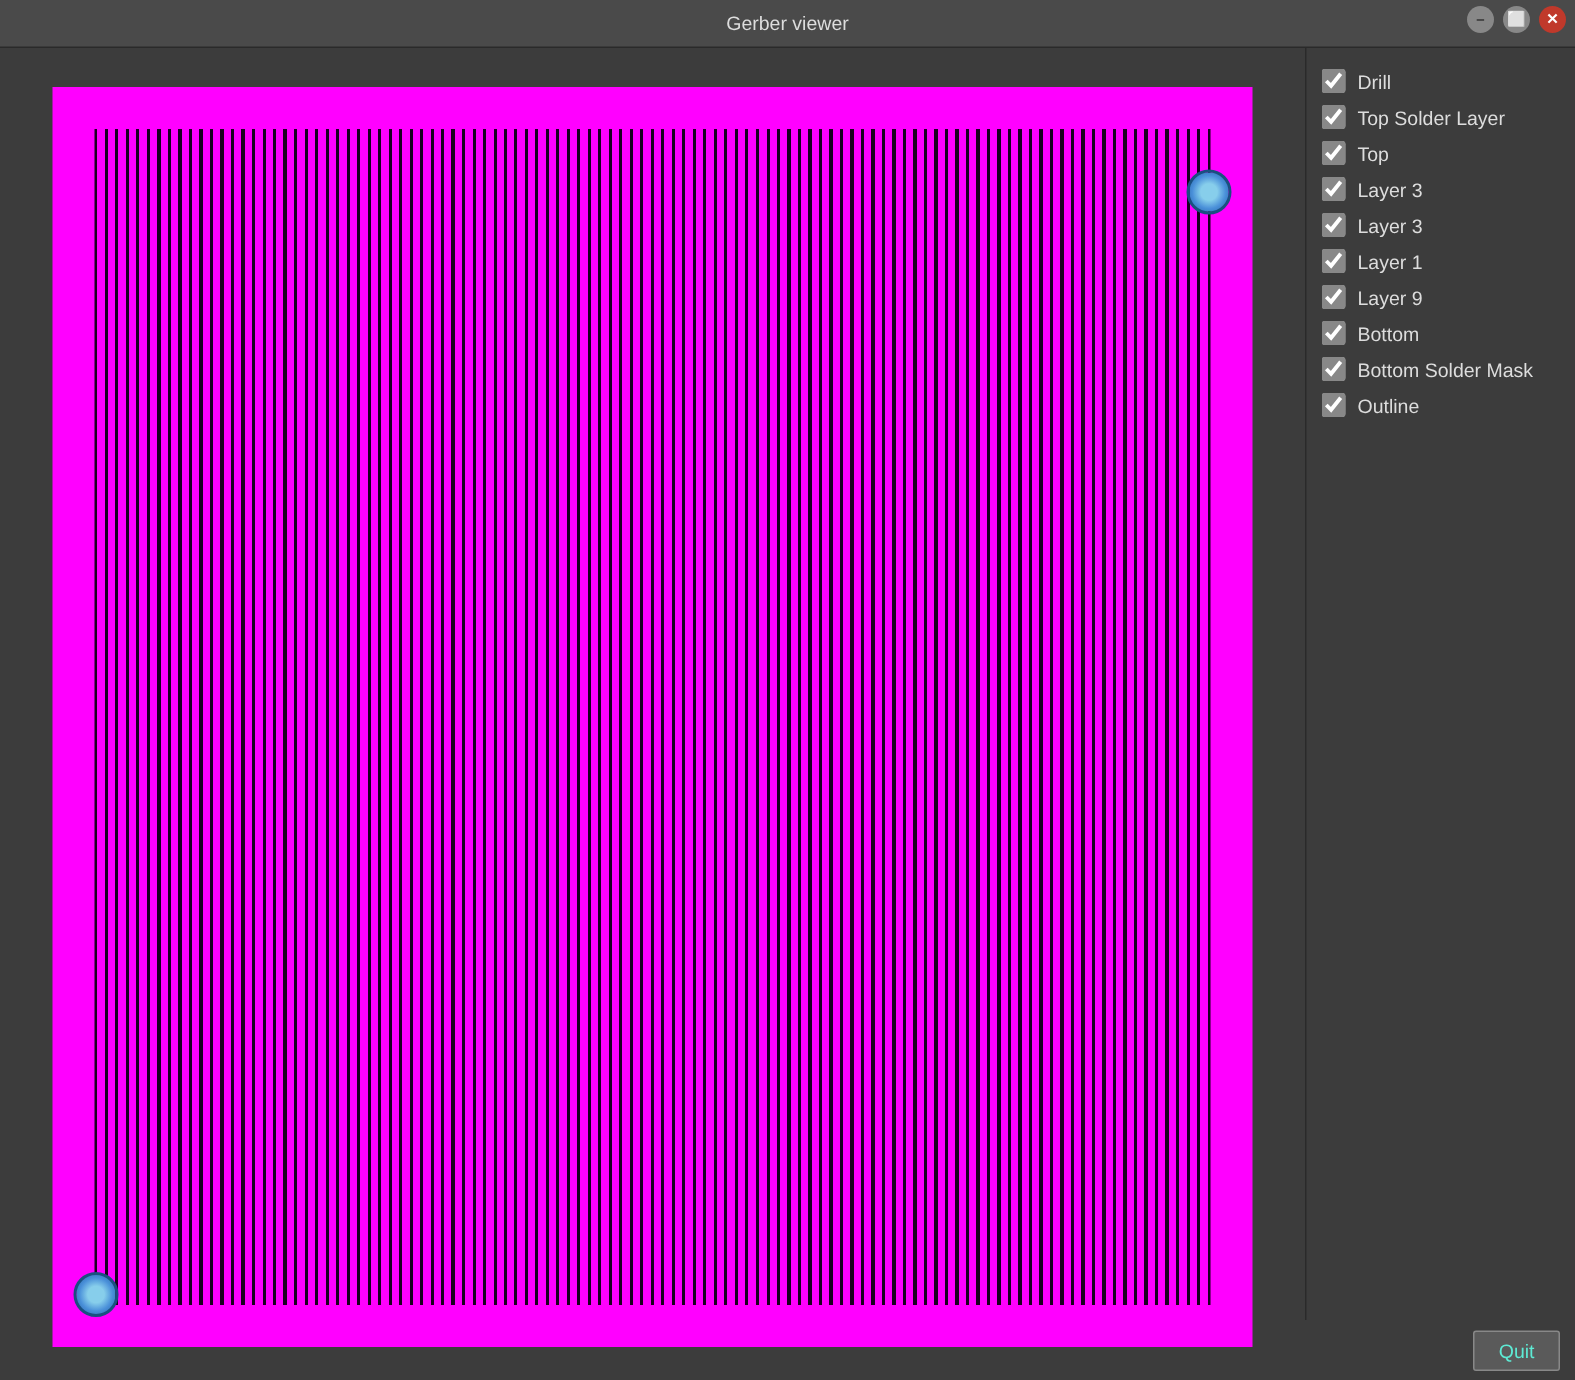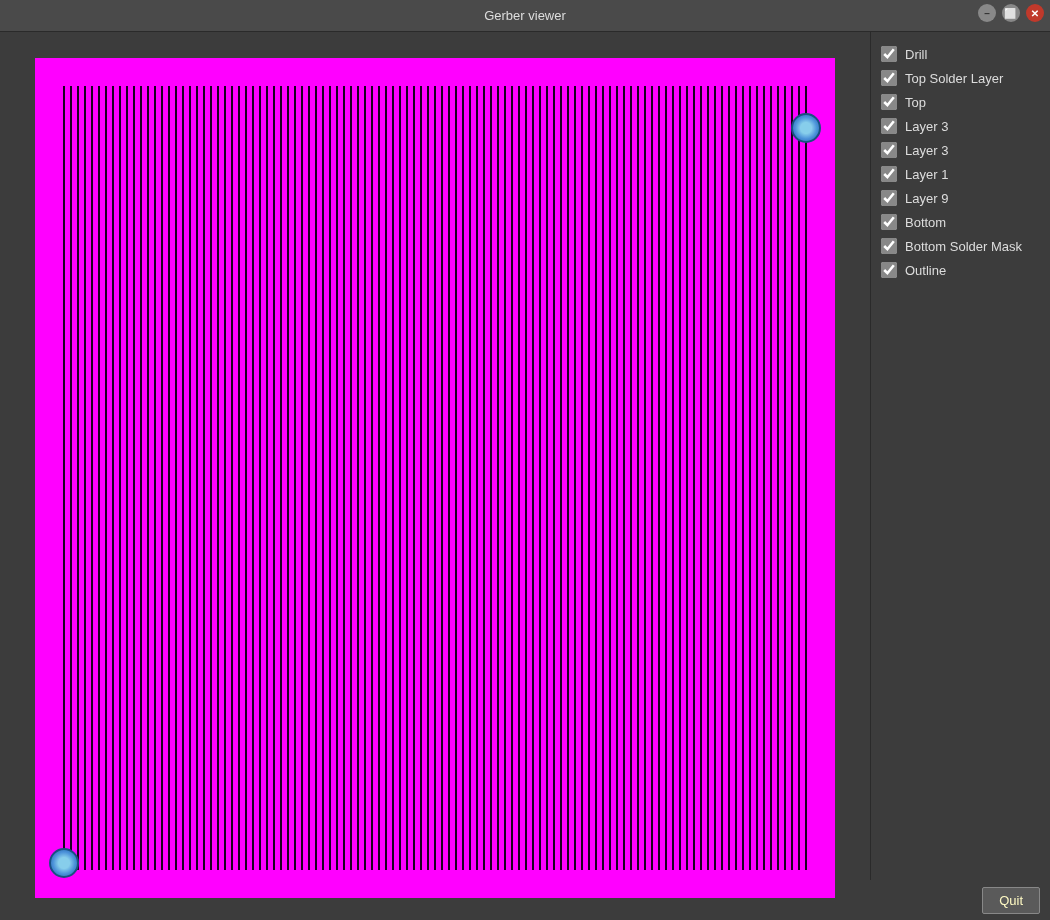--- a/index.html
+++ b/index.html
@@ -144,21 +144,21 @@
       width: 195px;
       height: 40px;
       background: #3c3c3c;
       display: flex;
       align-items: center;
       justify-content: flex-end;
       padding-right: 10px;
     }
     #quit-button {
       background: #5a5a5a;
-      color: #fef9c3;
+      color: #5eead4;
       border: 1px solid #888;
       padding: 5px 16px;
       font-size: 13px;
       cursor: pointer;
       border-radius: 2px;
     }
   </style>
 </head>
 <body>
 

